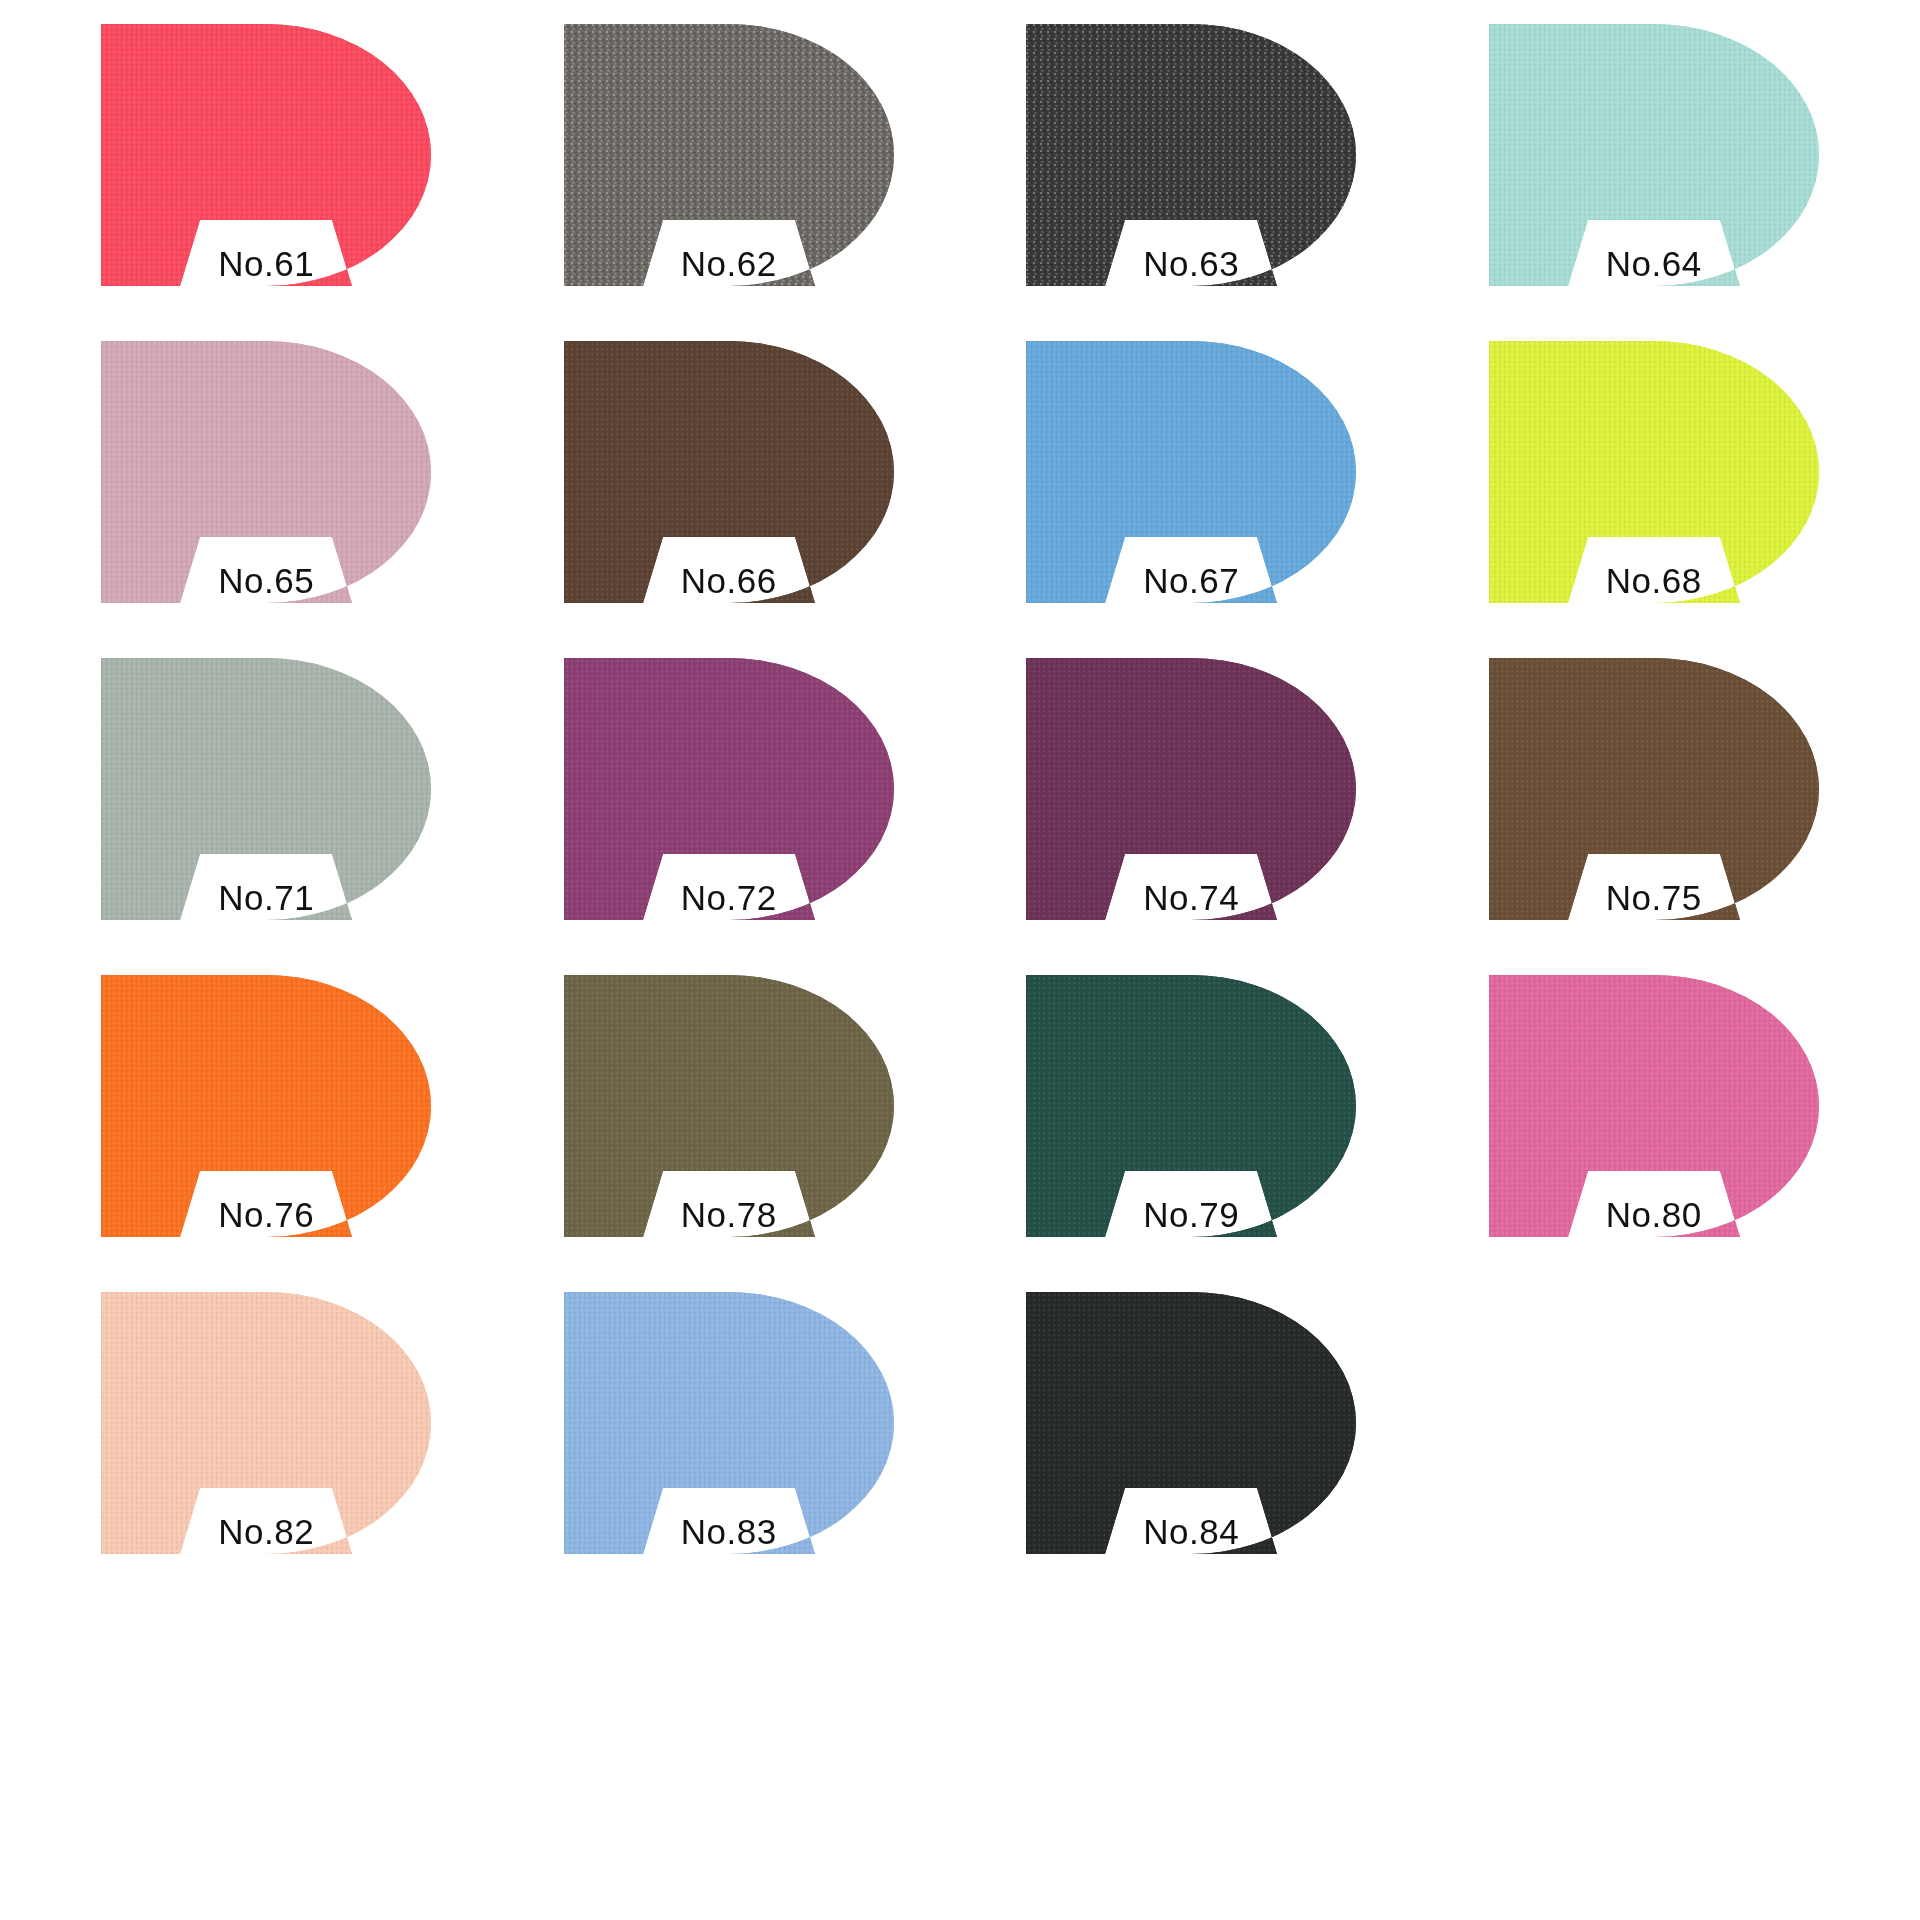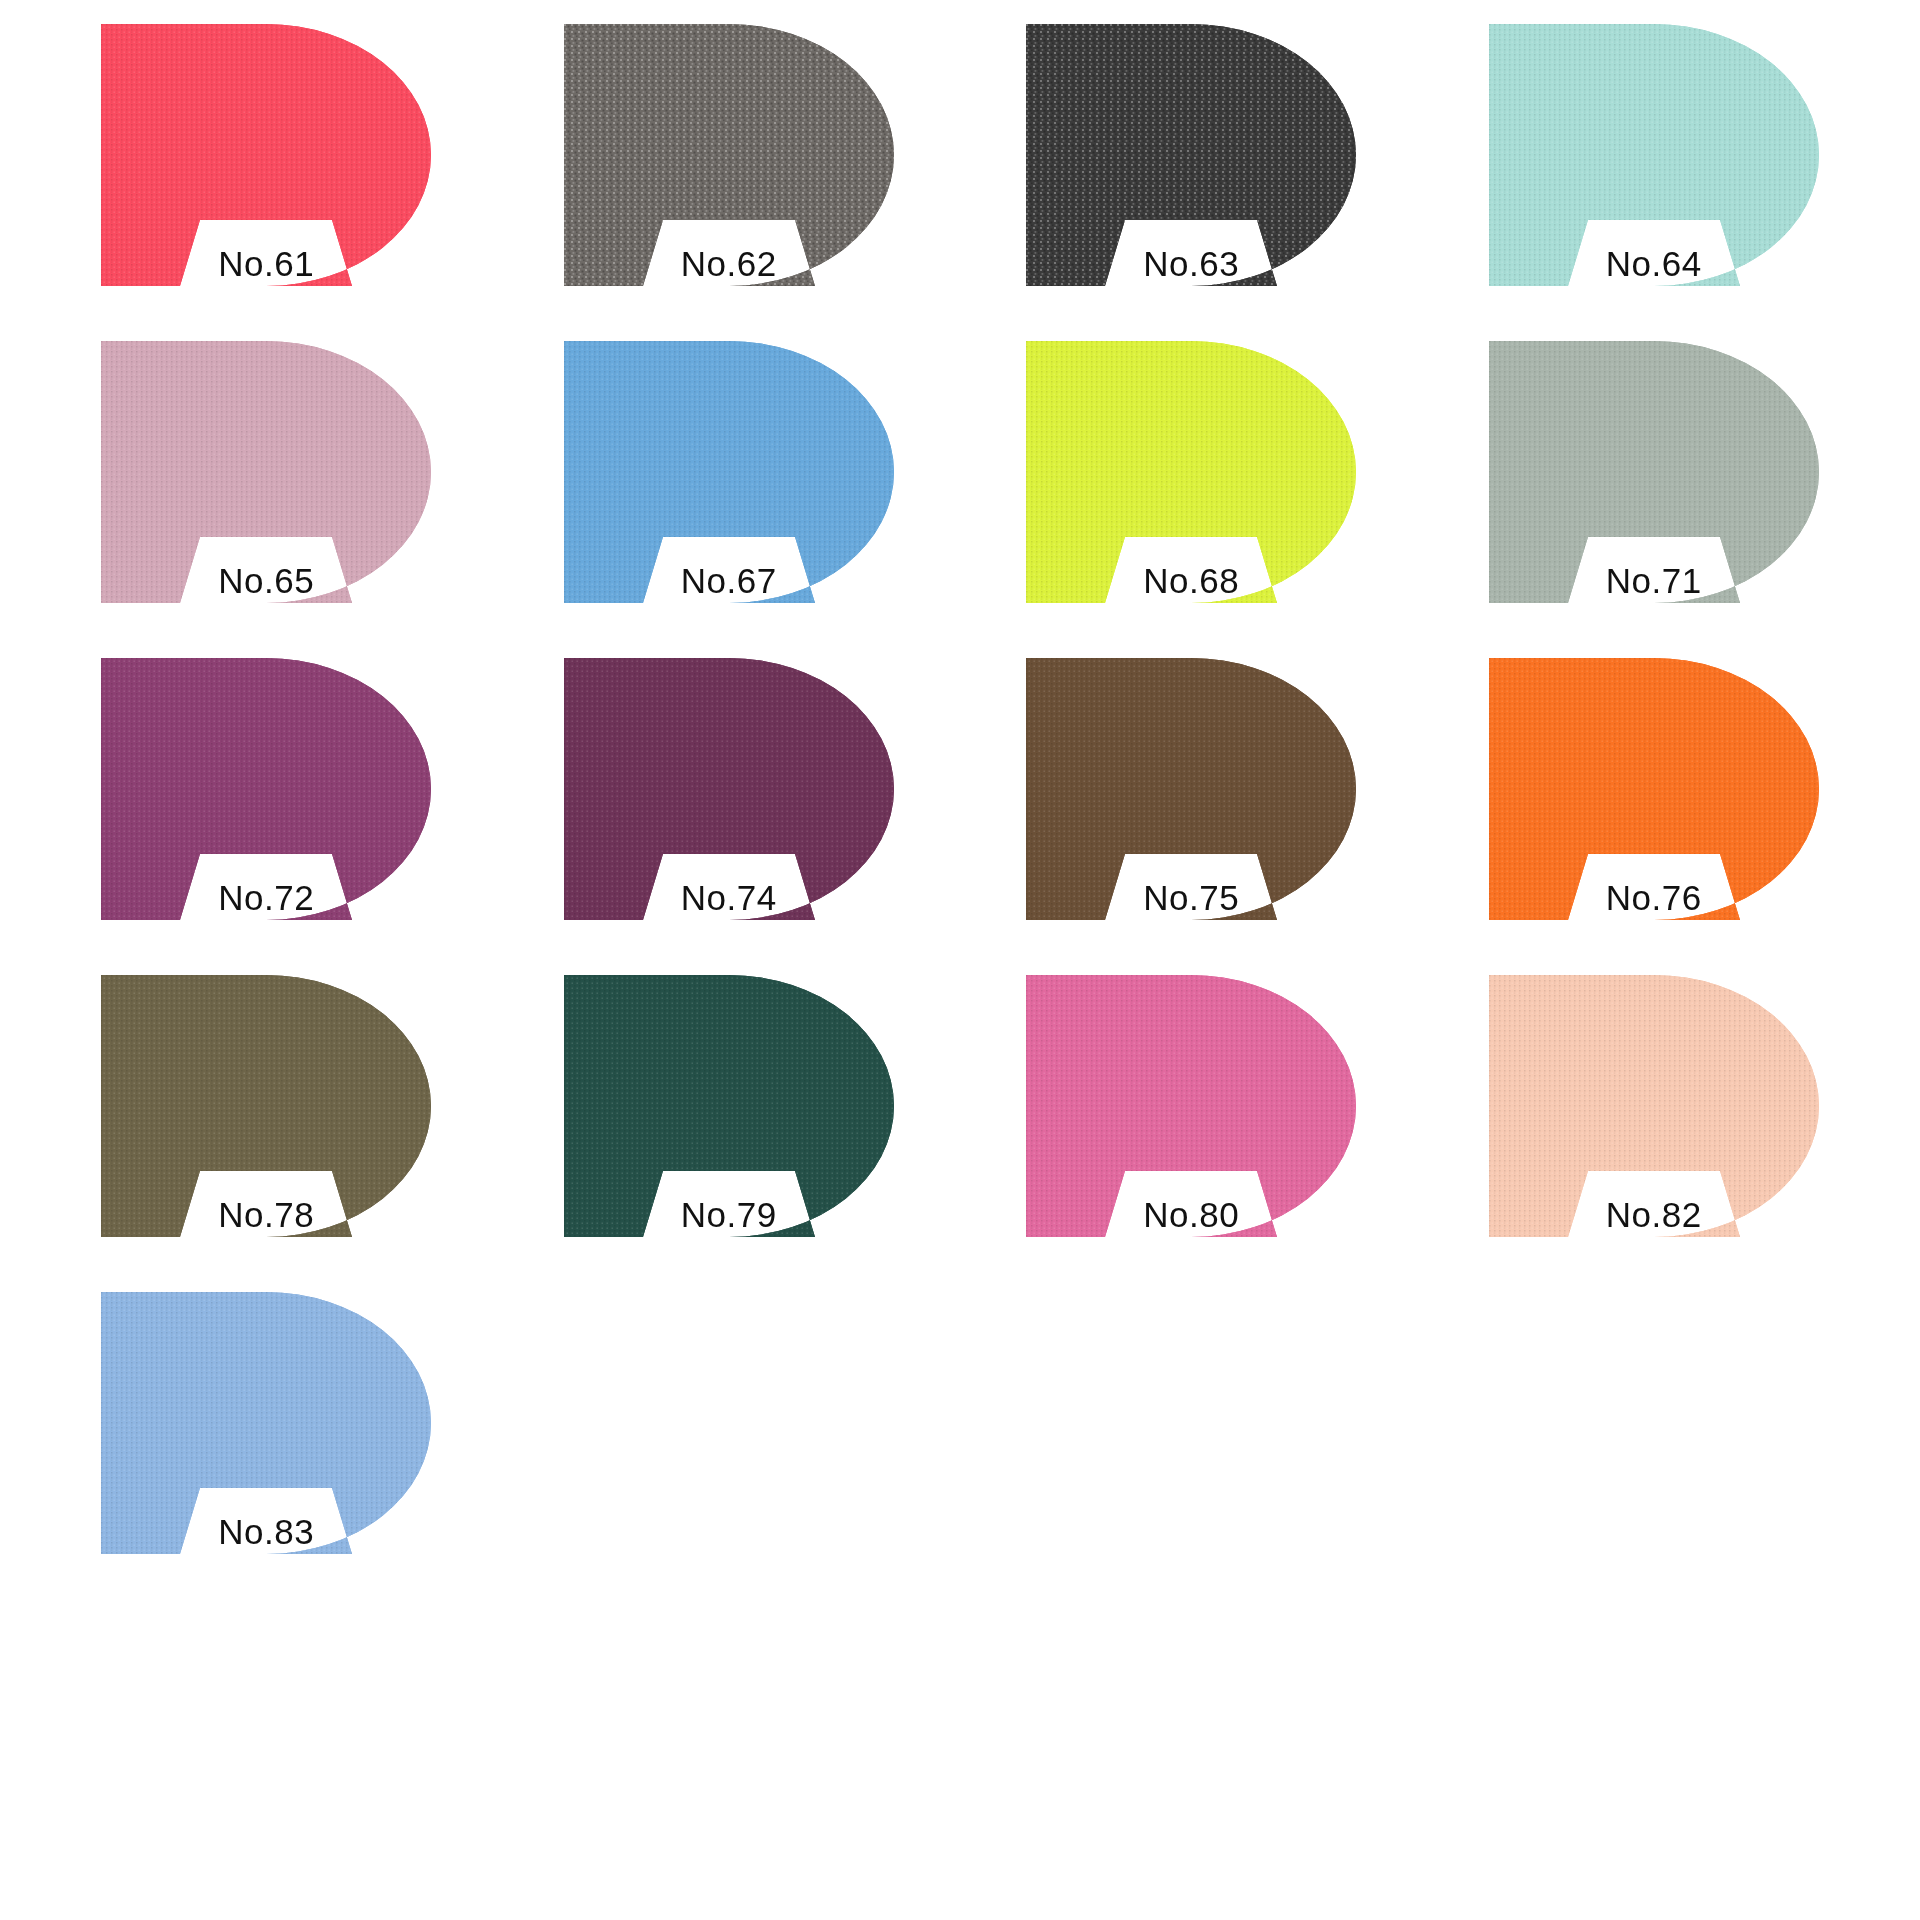--- a/index.html
+++ b/index.html
@@ -193,20 +193,42 @@
               <rect x="0" y="0" width="330" height="262" fill="url(#pat-sw4)"></rect>
             </g>
           </svg>
           <div class="swatch-label">No.65</div>
         </div>
       </div>
       <div class="swatch-cell">
         <div class="swatch-shape-wrap">
           <svg class="swatch-shape" viewBox="0 0 330 262" preserveAspectRatio="none">
             <defs>
+              <clipPath id="clip-sw5">
+                <path d="M 165 0 A 165 131 0 0 1 165 262 L 251 262 L 231 196 L 99 196 L 79 262 L 0 262 A 165 131 0 0 1 165 0 Z"></path>
+              </clipPath>
+              <pattern id="pat-sw5" width="5" height="5" patternUnits="userSpaceOnUse">
+                <rect width="5" height="5" fill="#5c4334"></rect>
+                <rect x="0" y="0" width="1.5" height="1.5" fill="#000000" opacity="0.1"></rect>
+                <rect x="2.5" y="2.5" width="1.5" height="1.5" fill="#ffffff" opacity="0.12"></rect>
+                <rect x="0" y="2.5" width="1.2" height="1.2" fill="#000000" opacity="0.05"></rect>
+              </pattern>
+            </defs>
+            <g clip-path="url(#clip-sw5)">
+              <rect x="0" y="0" width="330" height="262" fill="#5c4334"></rect>
+              <rect x="0" y="0" width="330" height="262" fill="url(#pat-sw5)"></rect>
+            </g>
+          </svg>
+          <div class="swatch-label">No.66</div>
+        </div>
+      </div>
+      <div class="swatch-cell">
+        <div class="swatch-shape-wrap">
+          <svg class="swatch-shape" viewBox="0 0 330 262" preserveAspectRatio="none">
+            <defs>
               <clipPath id="clip-sw6">
                 <path d="M 165 0 A 165 131 0 0 1 165 262 L 251 262 L 231 196 L 99 196 L 79 262 L 0 262 A 165 131 0 0 1 165 0 Z"></path>
               </clipPath>
               <pattern id="pat-sw6" width="5" height="5" patternUnits="userSpaceOnUse">
                 <rect width="5" height="5" fill="#68a9dc"></rect>
                 <rect x="0" y="0" width="1.5" height="1.5" fill="#000000" opacity="0.1"></rect>
                 <rect x="2.5" y="2.5" width="1.5" height="1.5" fill="#ffffff" opacity="0.12"></rect>
                 <rect x="0" y="2.5" width="1.2" height="1.2" fill="#000000" opacity="0.05"></rect>
               </pattern>
             </defs>
@@ -453,14 +475,36 @@
               </pattern>
             </defs>
             <g clip-path="url(#clip-sw22)">
               <rect x="0" y="0" width="330" height="262" fill="#8fb6e3"></rect>
               <rect x="0" y="0" width="330" height="262" fill="url(#pat-sw22)"></rect>
             </g>
           </svg>
           <div class="swatch-label">No.83</div>
         </div>
       </div>
+      <div class="swatch-cell">
+        <div class="swatch-shape-wrap">
+          <svg class="swatch-shape" viewBox="0 0 330 262" preserveAspectRatio="none">
+            <defs>
+              <clipPath id="clip-sw23">
+                <path d="M 165 0 A 165 131 0 0 1 165 262 L 251 262 L 231 196 L 99 196 L 79 262 L 0 262 A 165 131 0 0 1 165 0 Z"></path>
+              </clipPath>
+              <pattern id="pat-sw23" width="5" height="5" patternUnits="userSpaceOnUse">
+                <rect width="5" height="5" fill="#262a29"></rect>
+                <rect x="0" y="0" width="1.5" height="1.5" fill="#000000" opacity="0.1"></rect>
+                <rect x="2.5" y="2.5" width="1.5" height="1.5" fill="#ffffff" opacity="0.12"></rect>
+                <rect x="0" y="2.5" width="1.2" height="1.2" fill="#000000" opacity="0.05"></rect>
+              </pattern>
+            </defs>
+            <g clip-path="url(#clip-sw23)">
+              <rect x="0" y="0" width="330" height="262" fill="#262a29"></rect>
+              <rect x="0" y="0" width="330" height="262" fill="url(#pat-sw23)"></rect>
+            </g>
+          </svg>
+          <div class="swatch-label">No.84</div>
+        </div>
+      </div>
     </div>
 </div>
 
 </body></html>

